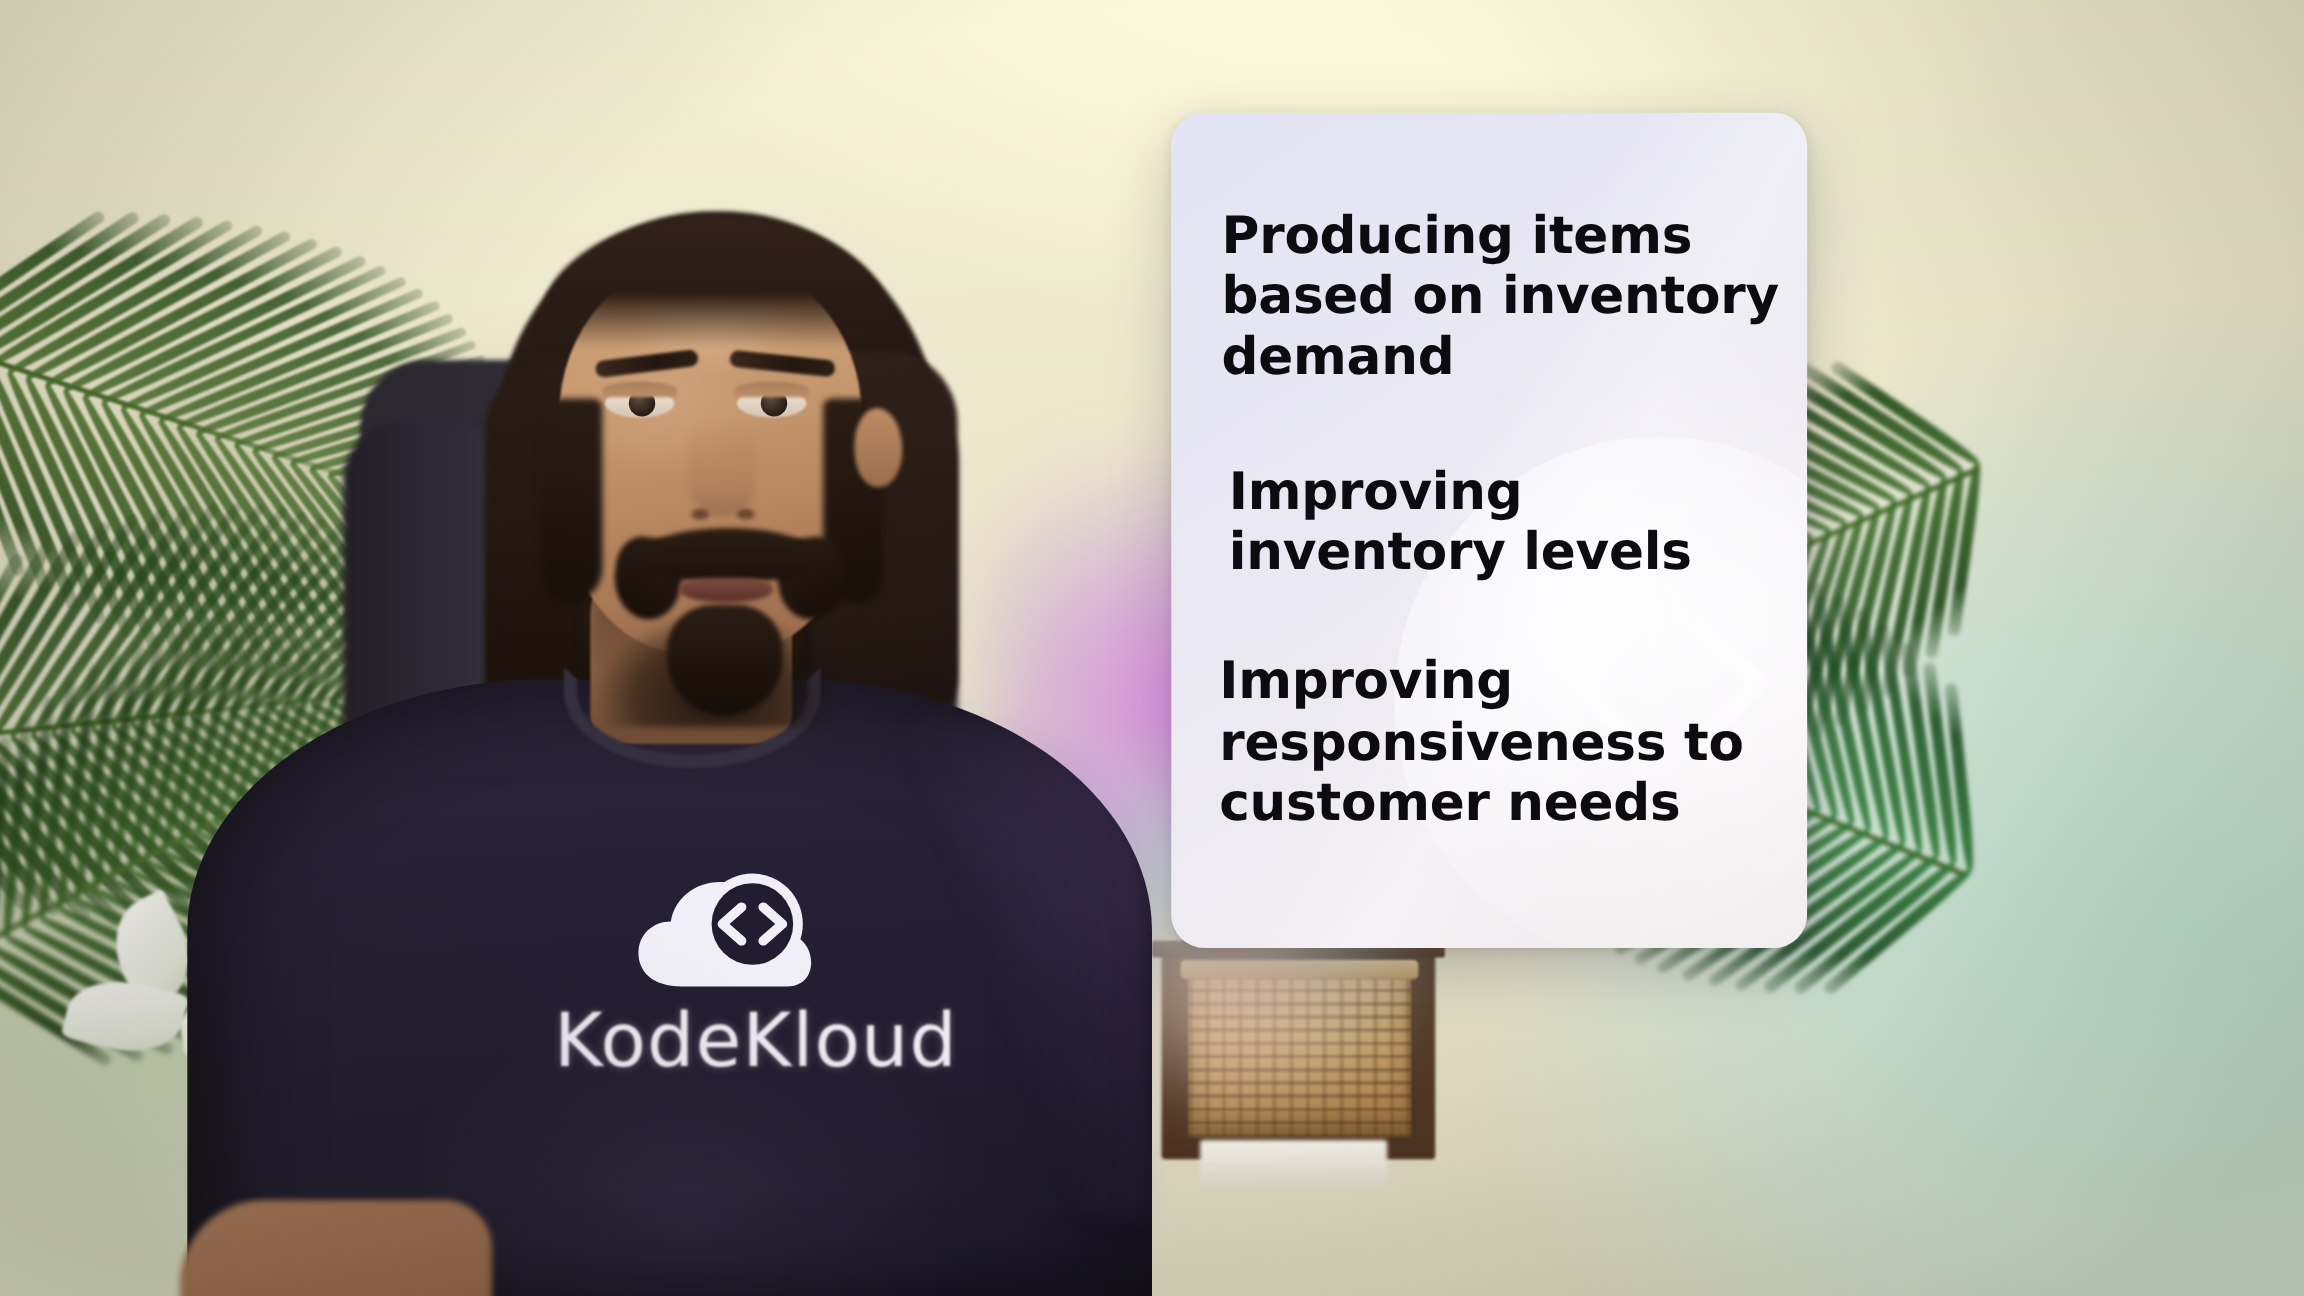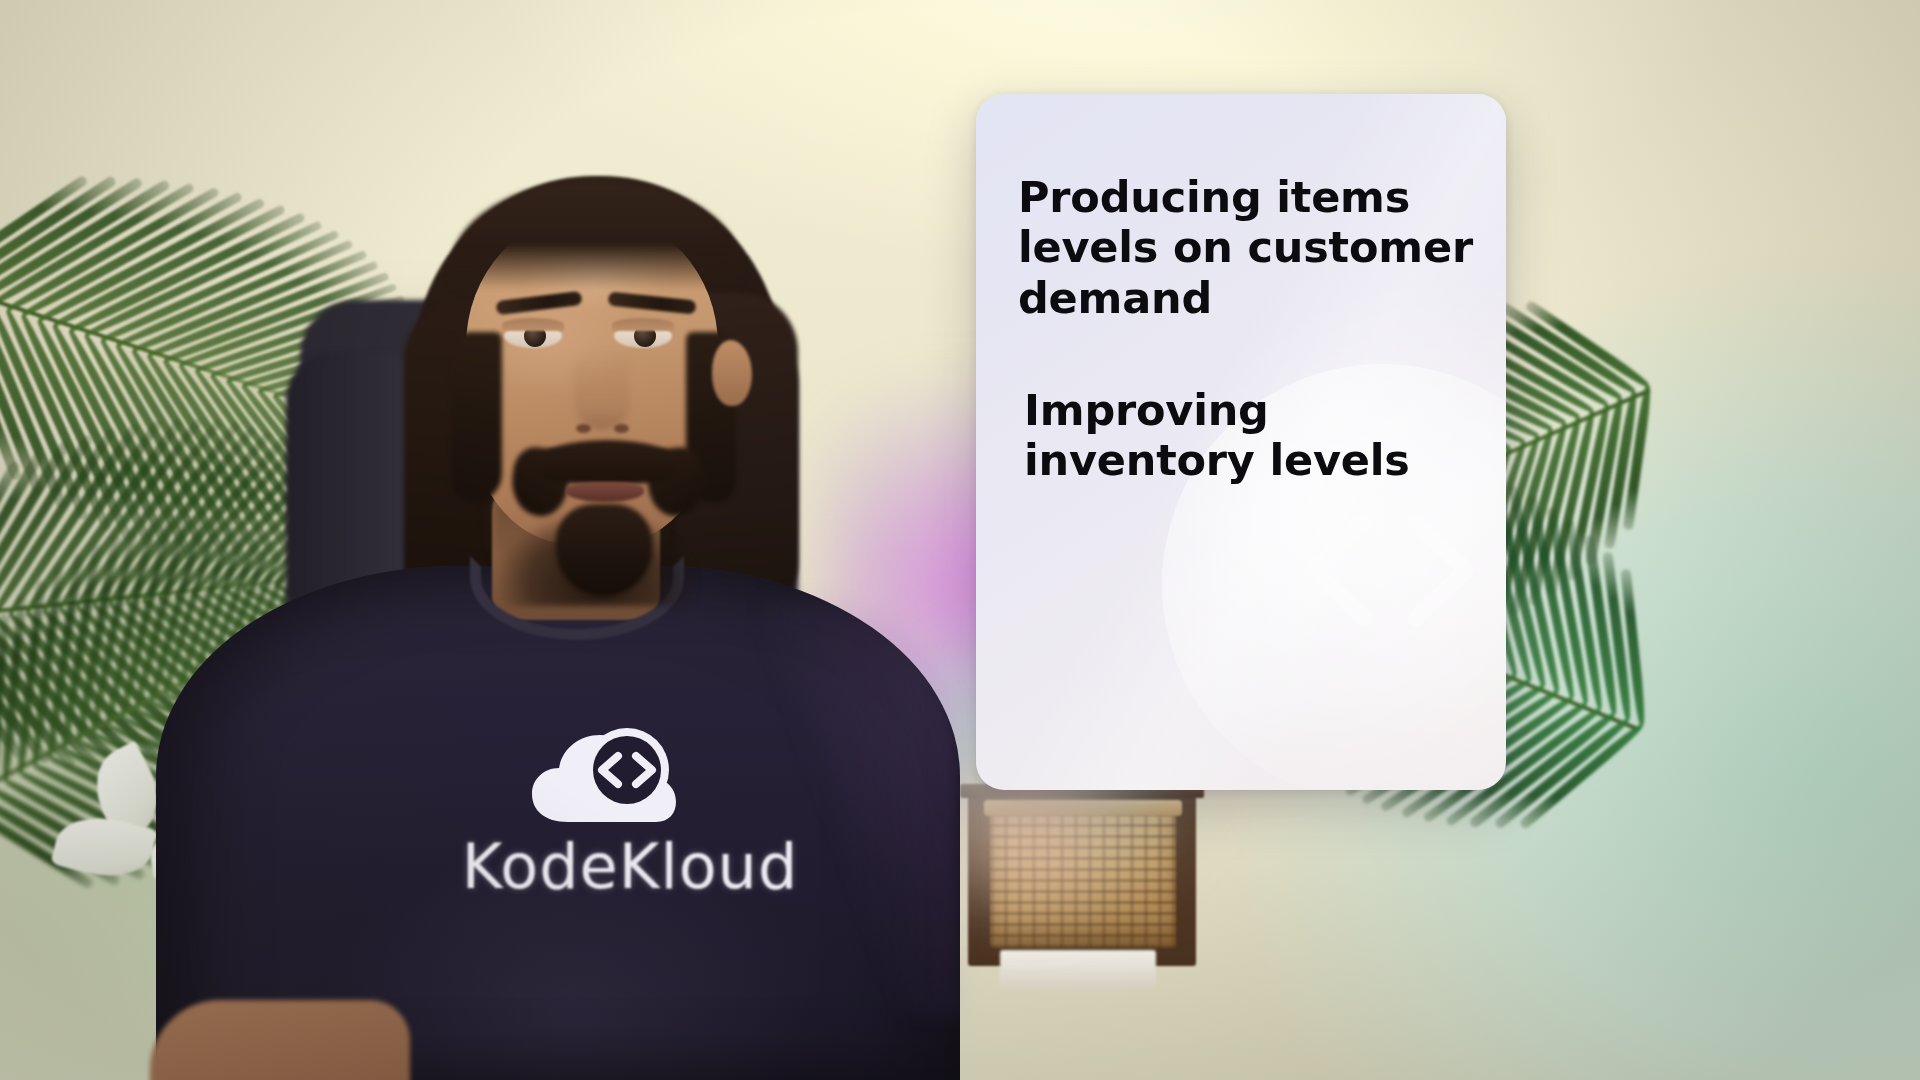--- a/index.html
+++ b/index.html
@@ -734,18 +734,19 @@
     <div class="wm-circle"></div>
     <div class="wm-chevrons">
       <svg viewBox="0 0 200 128" width="200" height="128" aria-hidden="true">
         <path d="M78 16 L28 64 L78 112" stroke="#ffffff" stroke-width="16" fill="none" stroke-linecap="round" stroke-linejoin="round"></path>
         <path d="M130 16 L180 64 L130 112" stroke="#ffffff" stroke-width="16" fill="none" stroke-linecap="round" stroke-linejoin="round"></path>
       </svg>
     </div>
     <div class="wm-band"></div>
 
     <div class="card-body">
-      <div class="bullet" id="bullet-1">Producing items levels on customer demand</div>
+      <div class="bullet" id="bullet-1">Producing items based on inventory demand</div>
       <div class="bullet" id="bullet-2">Improving inventory levels</div>
+      <div class="bullet" id="bullet-3">Improving responsiveness to customer needs</div>
     </div>
   </div>
 
 </div>
 
 </body></html>

